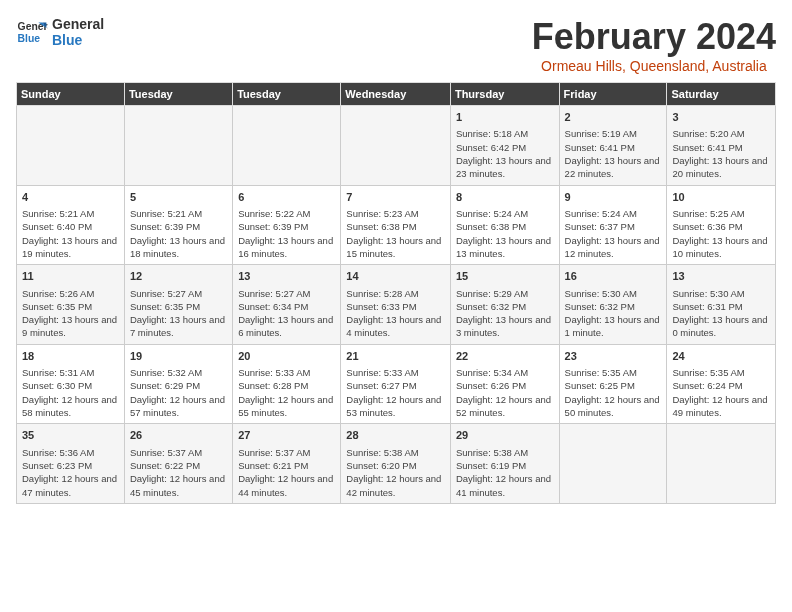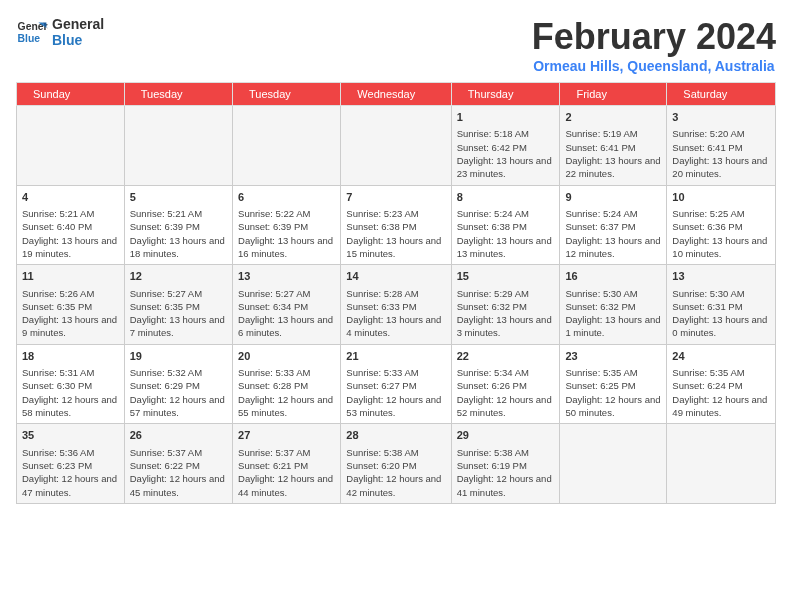--- a/index.html
+++ b/index.html
@@ -28,33 +28,33 @@
     .title-block {
       text-align: center;
     }
     .month-title {
       font-size: 36px;
       font-weight: bold;
       color: #333;
     }
     .subtitle {
       font-size: 14px;
-      color: #3b82f6;
-      font-weight: bold;
+      color: #c2410c;
+      font-weight: normal;
     }
     table {
       width: 100%;
       border-collapse: collapse;
       font-size: 10px;
     }
     thead tr th {
-      background-color: #ef4444;
+      background-color: #404040;
       color: #fff;
-      font-weight: normal;
-      padding: 5px 16px;
+      font-weight: bold;
+      padding: 5px 4px;
       text-align: left;
       font-size: 11px;
       border: 1px solid #ddd;
     }
     tbody tr td {
       border: 1px solid #ccc;
       vertical-align: top;
       padding: 4px 5px;
       width: 113px;
       min-height: 72px;

